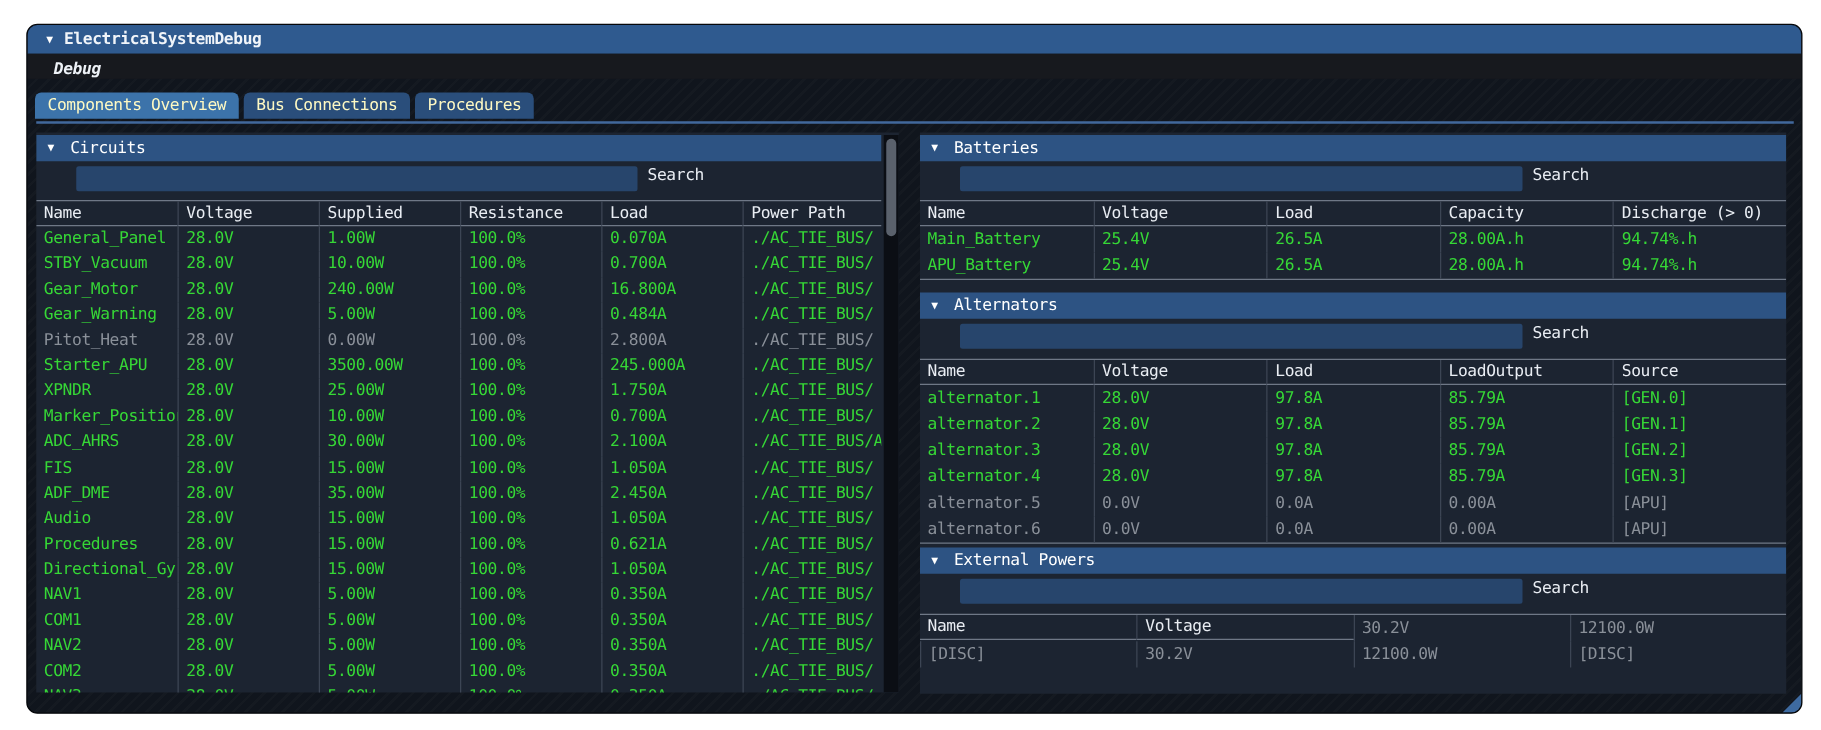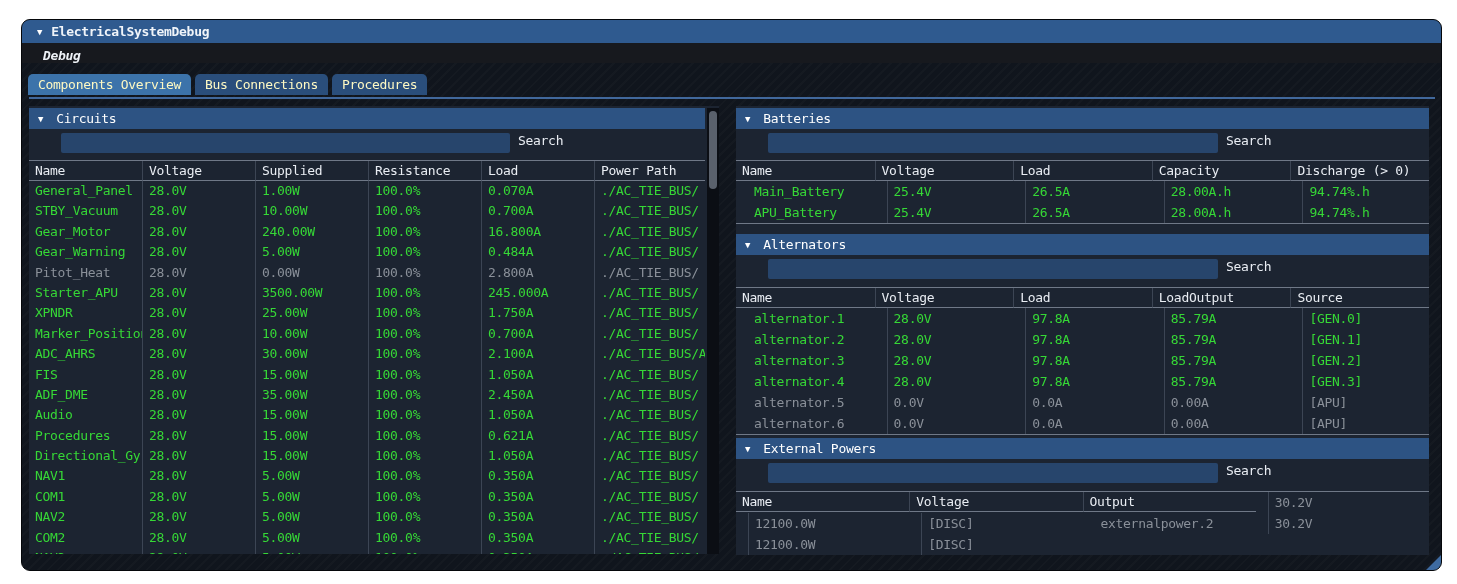--- a/index.html
+++ b/index.html
@@ -45,21 +45,21 @@
 
   .tbl{position:absolute;left:0;display:grid;border-top:1px solid var(--line-strong);
     align-content:start;}
   .tbl-left{grid-template-columns:113px 113px 113px 113px 113px 111px;width:676px;top:54px;}
   .tbl-r5{grid-template-columns:repeat(5,1fr);width:693px;}
   .tbl-r4{grid-template-columns:repeat(4,1fr);width:693px;}
   .th{height:20px;line-height:20px;padding-left:6px;border-bottom:1px solid var(--line-strong);
     color:var(--text);white-space:nowrap;overflow:hidden;}
   .td{padding-left:6px;white-space:nowrap;overflow:hidden;}
   .tbl-left .td{height:20.4px;line-height:20.4px;}
-  .tbl-r5 .td,.tbl-r4 .td{height:21px;line-height:21px;margin-left:12px;}
+  .tbl-r5 .td,.tbl-r4 .td{height:21px;line-height:21px;}
   .td.on{color:var(--green);}
   .td.off{color:var(--gray);}
   .sep{border-left:1px solid var(--line-soft);}
   .bb{border-bottom:1px solid var(--line-strong);}
 
   .sb-track{position:absolute;left:678px;top:2px;width:12px;height:446px;background:var(--scroll-track);}
   .sb-thumb{position:absolute;left:2px;top:3px;width:8px;height:78px;background:var(--scroll-thumb);border-radius:4px;}
 
   .resize-grip{position:absolute;right:0;bottom:0;width:0;height:0;
     border-left:15px solid transparent;border-bottom:15px solid var(--grip);}
@@ -299,25 +299,23 @@
       <span class="collapse-arrow">▼</span>
       <span>External Powers</span>
     </div>
     <div class="search-row" style="top:357px;">
       <input class="search-input" style="width: 450px;">
       <span class="search-label">Search</span>
     </div>
     <div class="tbl tbl-r4" style="top:385px;">
         <div class="th">Name</div>
         <div class="th sep">Voltage</div>
-        <div class="th sep">Output</div>
         <div class="td off sep">30.2V</div>
         <div class="td off sep">12100.0W</div>
         <div class="td off sep">[DISC]</div>
-        <div class="td off">externalpower.2</div>
         <div class="td off sep">30.2V</div>
         <div class="td off sep">12100.0W</div>
         <div class="td off sep">[DISC]</div>
       </div>
 
   </div>
 
   <div class="resize-grip"></div>
 </div>
 

